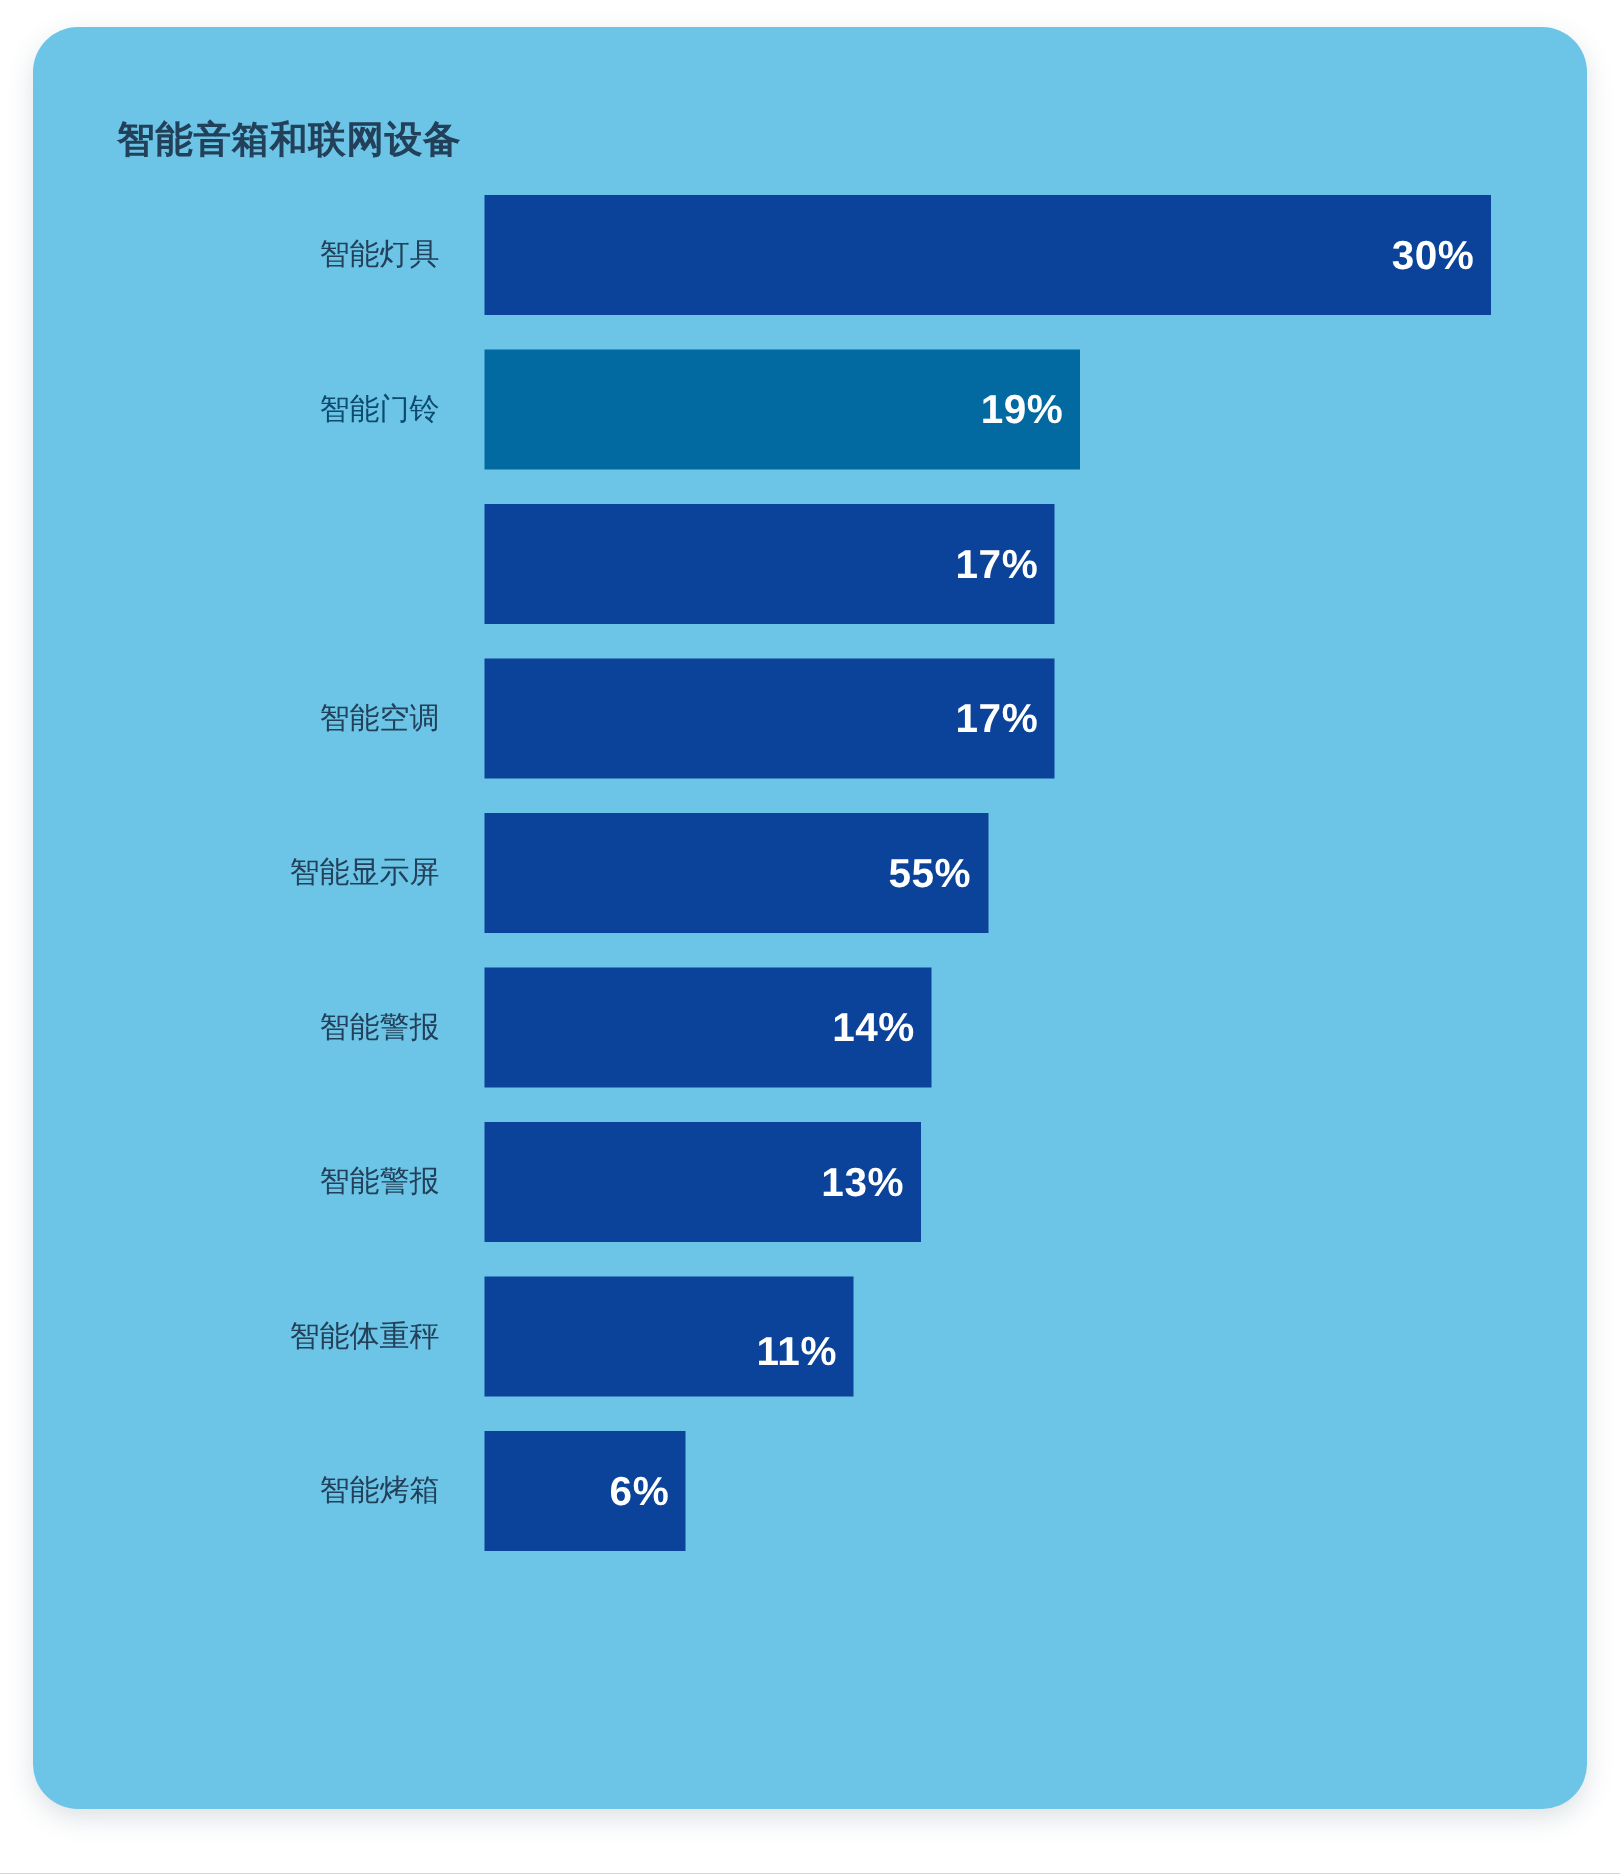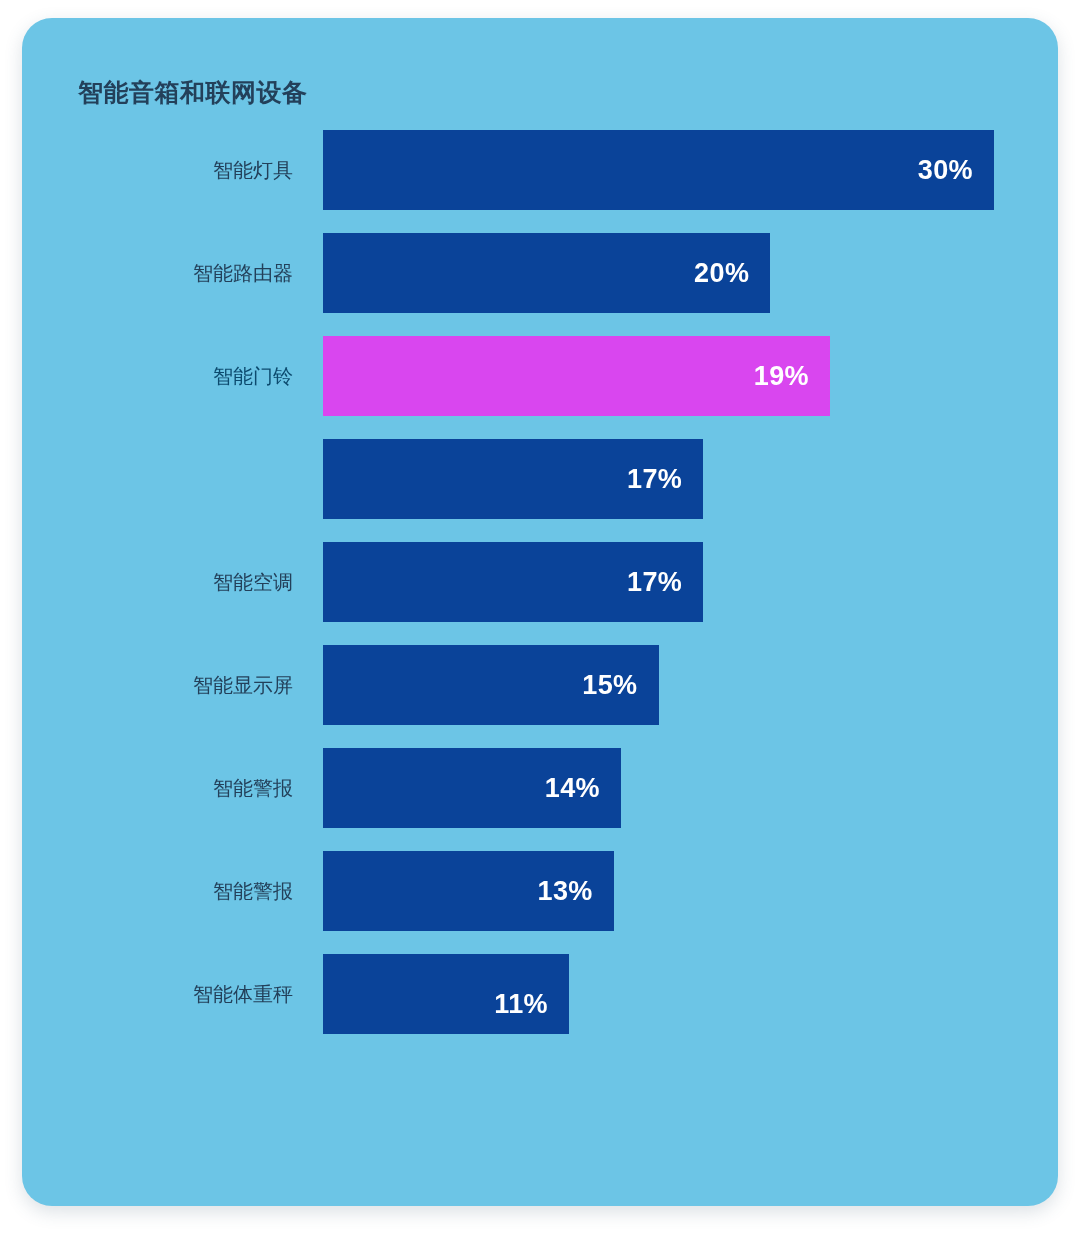--- a/index.html
+++ b/index.html
@@ -75,21 +75,21 @@
     box-sizing: border-box;
     display: flex;
     align-items: center;
     justify-content: flex-end;
   }
 
   .bar-value {
     font-size: 27px;
     font-weight: 700;
     color: #ffffff;
-    padding-right: 21px;
+    padding-right: 11px;
     letter-spacing: 0.4px;
     white-space: nowrap;
   }
 </style>
 </head>
 <body style="background: rgb(255, 255, 255);">
 
 <div id="chart-card" style="background: rgb(108, 197, 230);">
 
   <div id="chart-title" style="color: rgb(35, 64, 90);">智能音箱和联网设备</div>
@@ -98,33 +98,25 @@
 
     <div class="bar-row">
       <div class="cat-label" style="color: rgb(35, 64, 90);">智能灯具</div>
       <div class="bar-track">
         <div class="bar" style="width: 671px; background: rgb(10, 67, 153);">
           <span class="bar-value" style="color: rgb(255, 255, 255);">30%</span>
         </div>
       </div>
     </div>
 
-    <div class="bar-row">
-      <div class="cat-label" style="color: rgb(35, 64, 90);">智能路由器</div>
-      <div class="bar-track">
-        <div class="bar" style="width: 447.333px; background: rgb(10, 67, 153);">
-          <span class="bar-value" style="color: rgb(255, 255, 255);">20%</span>
-        </div>
-      </div>
-    </div>
 
     <div class="bar-row">
       <div class="cat-label" style="color: #0c4a6e;">智能门铃</div>
       <div class="bar-track">
-        <div class="bar" style="width: 507px; background: #d946ef;">
+        <div class="bar" style="width: 397px; background: #0369a1;">
           <span class="bar-value" style="color: rgb(255, 255, 255);">19%</span>
         </div>
       </div>
     </div>
 
     <div class="bar-row">
       <div class="bar-track">
         <div class="bar" style="width: 380.233px; background: rgb(10, 67, 153);">
           <span class="bar-value" style="color: rgb(255, 255, 255);">17%</span>
         </div>
@@ -137,21 +129,21 @@
         <div class="bar" style="width: 380.233px; background: rgb(10, 67, 153);">
           <span class="bar-value" style="color: rgb(255, 255, 255);">17%</span>
         </div>
       </div>
     </div>
 
     <div class="bar-row">
       <div class="cat-label" style="color: rgb(35, 64, 90);">智能显示屏</div>
       <div class="bar-track">
         <div class="bar" style="width: 335.5px; background: rgb(10, 67, 153);">
-          <span class="bar-value" style="color: rgb(255, 255, 255);">15%</span>
+          <span class="bar-value" style="color: rgb(255, 255, 255);">55%</span>
         </div>
       </div>
     </div>
 
     <div class="bar-row">
       <div class="cat-label" style="color: rgb(35, 64, 90);">智能警报</div>
       <div class="bar-track">
         <div class="bar" style="width: 298px; background: rgb(10, 67, 153);">
           <span class="bar-value" style="color: rgb(255, 255, 255);">14%</span>
         </div>
@@ -169,15 +161,23 @@
 
     <div class="bar-row">
       <div class="cat-label" style="color: rgb(35, 64, 90);">智能体重秤</div>
       <div class="bar-track">
         <div class="bar" style="width: 246.033px; background: rgb(10, 67, 153);">
           <span class="bar-value" style="color: rgb(255, 255, 255); margin-top: 20px;">11%</span>
         </div>
       </div>
     </div>
 
+    <div class="bar-row">
+      <div class="cat-label" style="color: rgb(35, 64, 90);">智能烤箱</div>
+      <div class="bar-track">
+        <div class="bar" style="width: 134.2px; background: rgb(10, 67, 153);">
+          <span class="bar-value" style="color: rgb(255, 255, 255);">6%</span>
+        </div>
+      </div>
+    </div>
 
   </div>
 </div>
 
 </body></html>

